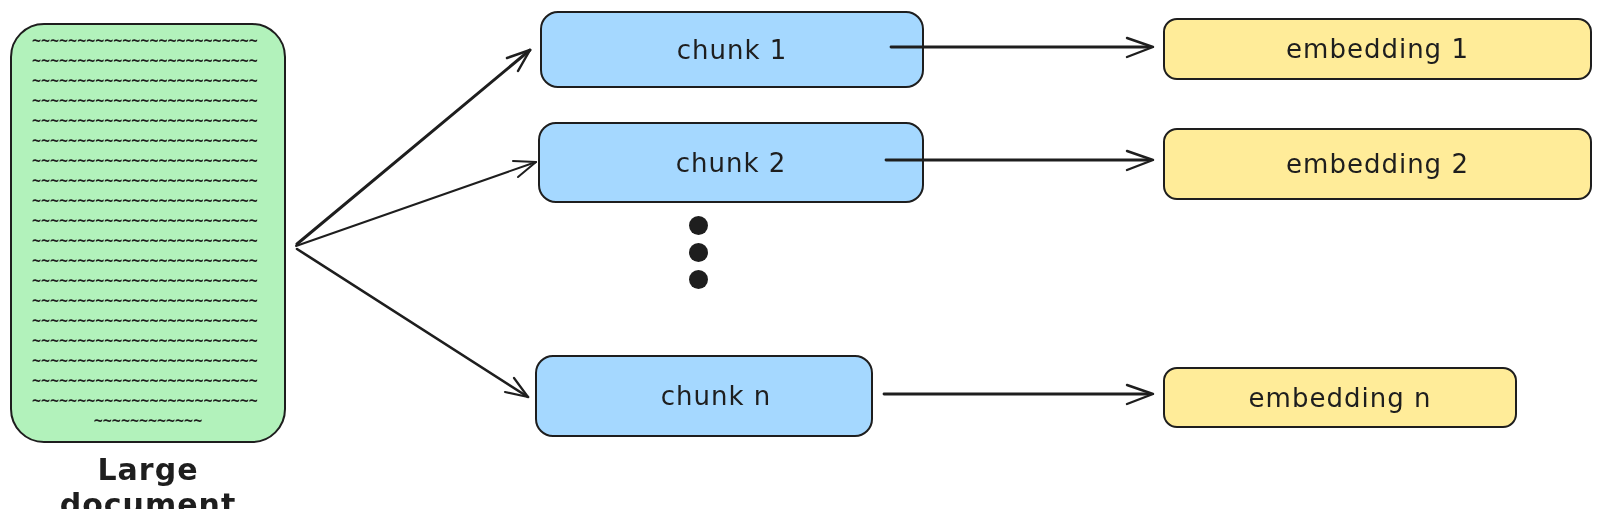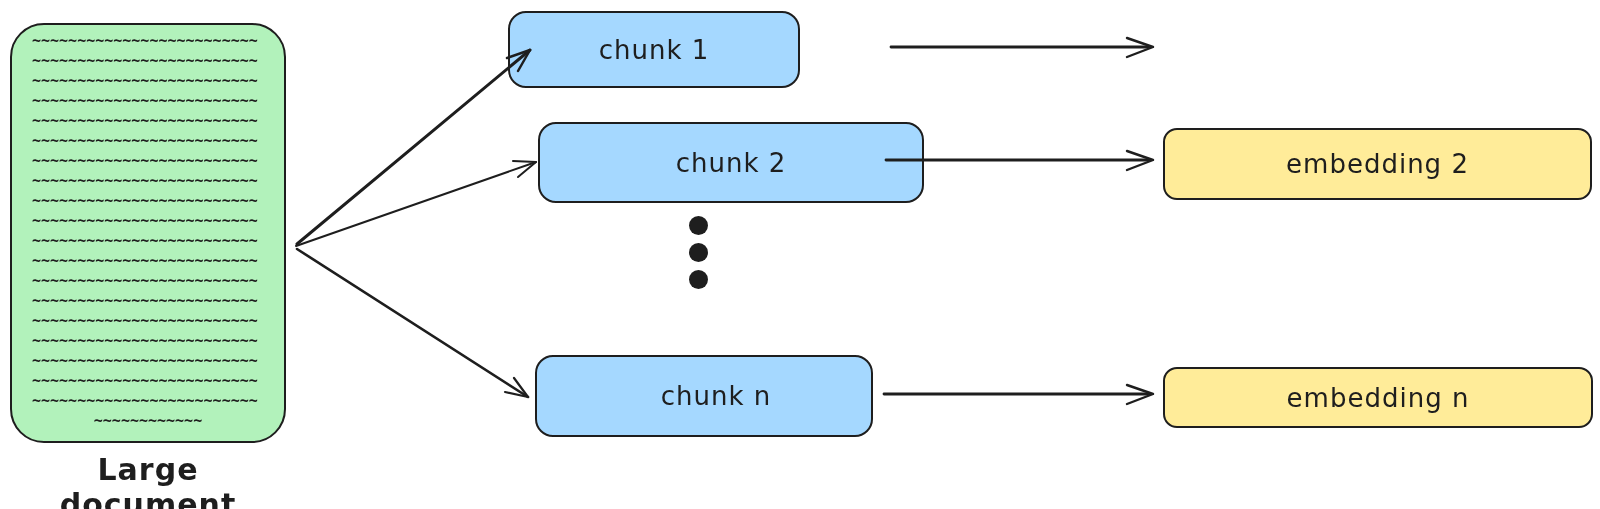--- a/index.html
+++ b/index.html
@@ -121,40 +121,43 @@
         <div class="doc-line">~~~~~~~~~~~~~~~~~~~~~~~~~</div>
         <div class="doc-line">~~~~~~~~~~~~~~~~~~~~~~~~~</div>
         <div class="doc-line">~~~~~~~~~~~~~~~~~~~~~~~~~</div>
         <div class="doc-line">~~~~~~~~~~~~~~~~~~~~~~~~~</div>
         <div class="doc-line">~~~~~~~~~~~~~~~~~~~~~~~~~</div>
         <div class="doc-line short">~~~~~~~~~~~~</div>
       </div>
   </div>
   <div class="doc-label">Large document</div>
 
-  <div class="node chunk-box" style="left:508px;top:11px;width:292px;height:77px;">
+  <div class="node chunk-box" style="left:540px;top:11px;width:384px;height:77px;">
     <span class="box-label">chunk 1</span>
   </div>
   <div class="node chunk-box" style="left:538px;top:122px;width:386px;height:81px;">
     <span class="box-label">chunk 2</span>
   </div>
   <div class="node chunk-box" style="left:535px;top:355px;width:338px;height:82px;padding-left:24px;">
     <span class="box-label">chunk n</span>
   </div>
 
   <div class="dots">
       <div class="dot"></div>
       <div class="dot"></div>
       <div class="dot"></div>
     </div>
 
+  <div class="node embedding-box" style="left:1163px;top:18px;width:429px;height:62px;">
+    <span class="box-label">embedding 1</span>
+  </div>
   <div class="node embedding-box" style="left:1163px;top:128px;width:429px;height:72px;">
     <span class="box-label">embedding 2</span>
   </div>
-  <div class="node embedding-box" style="left:1163px;top:367px;width:430px;height:61px;">
+  <div class="node embedding-box" style="left:1163px;top:367px;width:354px;height:61px;">
     <span class="box-label">embedding n</span>
   </div>
 
   <svg class="arrows" viewBox="0 0 1600 509">
 
     <g>
       <path d="M297,244 L530,50" stroke-width="3"></path>
       <path d="M507,58 L530,50 L518,71" stroke-width="2.5"></path>
     </g>
     <g>

